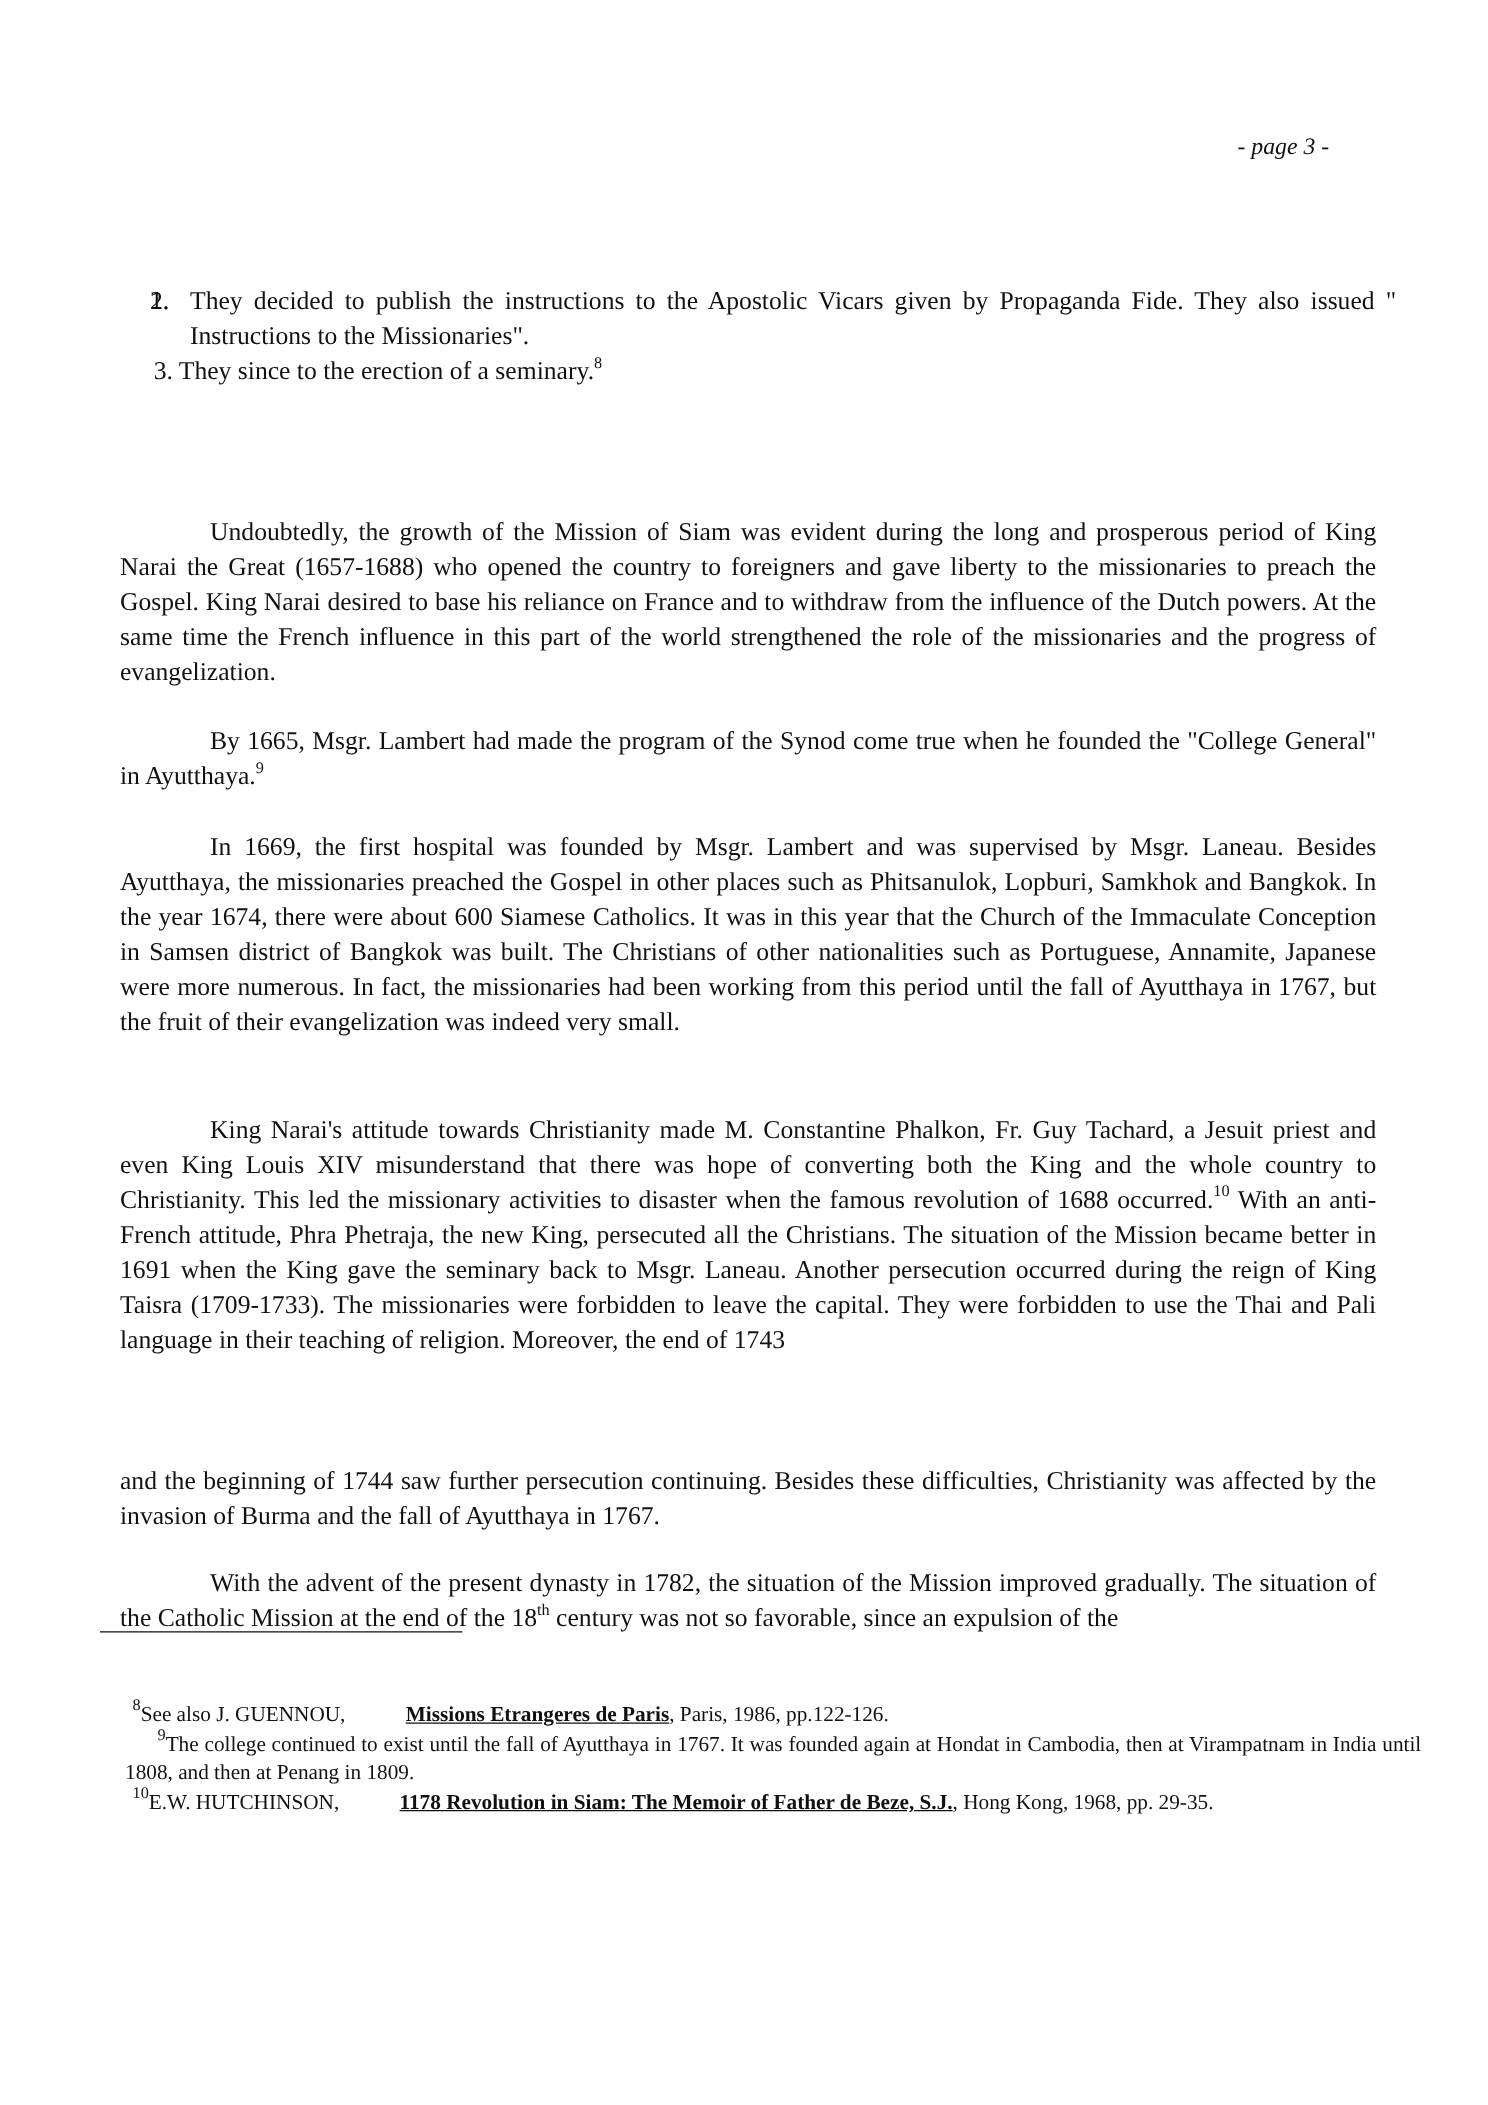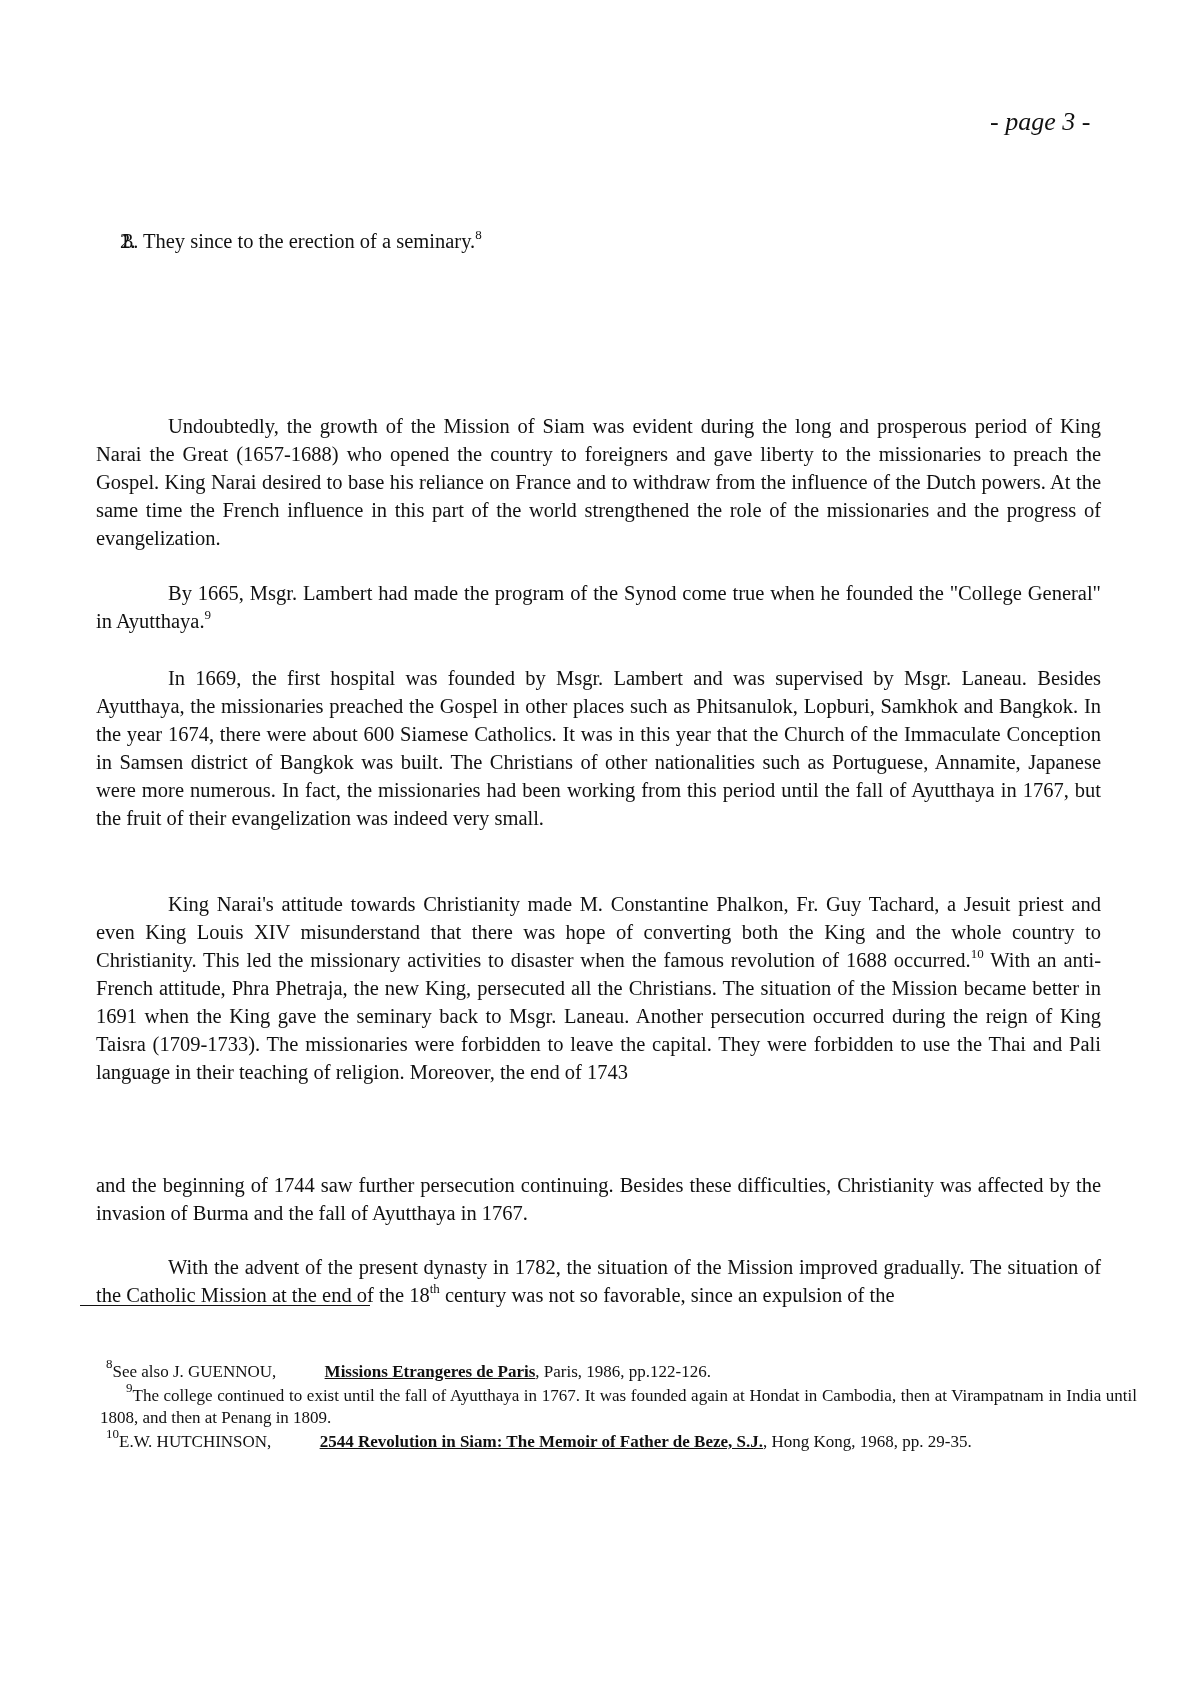--- a/index.html
+++ b/index.html
@@ -1,18 +1,18 @@
 <!DOCTYPE html>
 <html><head>
 <meta charset="utf-8">
 <style>
   html, body { margin: 0; padding: 0; background: #ffffff; }
   body { width: 1190px; height: 1684px; position: relative; overflow: hidden;
          font-family: "Liberation Serif", "DejaVu Serif", serif; color: #111; }
-  .page-num { position: absolute; top: 107px; left: 990px; font-style: italic; font-size: 26px; }
+  .page-num { position: absolute; top: 107px; left: 990px; font-style: italic; font-size: 19px; }
   .col { position: absolute; left: 80px; width: 1037px; font-size: 20.5px; line-height: 28px; }
   .list { position: absolute; top: 227px; left: 120px; width: 997px; font-size: 20.5px; line-height: 28px; }
   .list .li { position: relative; padding-left: 32px; text-align: justify; }
   .list .li .n { position: absolute; left: 0; }
   .list .li.third { padding-left: 20px; left: 3px; }
   p { margin: 16px; text-align: justify; text-indent: 72px; }
   sup { font-size: 13px; line-height: 0; vertical-align: 9px; }
   .p1 { top: 396px; } .p2 { top: 563px; } .p3 { top: 648px; }
   .p4 { top: 874px; } .p5 { top: 1155px; } .p6 { top: 1237px; }
   .rule { position: absolute; top: 1305px; left: 80px; width: 290px; border-top: 1.5px solid #111; }
@@ -25,20 +25,21 @@
 <body>
 
 <div class="page-num">- page 3 -</div>
 
 <div class="list">
   <div class="li">
     <span class="n">1.</span>
   </div>
   <div class="li">
     <span class="n">2.</span>
+    <span>They decided to publish the instructions to the Apostolic Vicars given by Propaganda Fide. They also issued " Instructions to the Missionaries".</span>
   </div>
   <div class="li third">
     <span class="n">3.</span>
     <span>They since to the erection of a seminary.</span><sup>8</sup>
   </div>
 </div>
 
 <div class="col p1">
     <p>Undoubtedly, the growth of the Mission of Siam was evident during the long and prosperous period of King Narai the Great (1657-1688) who opened the country to foreigners and gave liberty to the missionaries to preach the Gospel. King Narai desired to base his reliance on France and to withdraw from the influence of the Dutch powers. At the same time the French influence in this part of the world strengthened the role of the missionaries and the progress of evangelization.</p>
   </div>
@@ -55,13 +56,13 @@
     <p style="text-indent:0">and the beginning of 1744 saw further persecution continuing. Besides these difficulties, Christianity was affected by the invasion of Burma and the fall of Ayutthaya in 1767.</p>
   </div>
 <div class="col p6">
     <p><span>With the advent of the present dynasty in 1782, the situation of the Mission improved gradually. The situation of the Catholic Mission at the end of the 18</span><sup>th</sup><span> century was not so favorable, since an expulsion of the</span></p>
   </div>
 
 <div class="rule"></div>
 
 <div class="fn f8"><span class="ind"></span><sup>8</sup><span>See also J. GUENNOU, </span><b>Missions Etrangeres de Paris</b><span>, Paris, 1986, pp.122-126.</span></div>
 <div class="fn f9"><span class="ind"></span><sup>9</sup><span>The college continued to exist until the fall of Ayutthaya in 1767. It was founded again at Hondat in Cambodia, then at Virampatnam in India until 1808, and then at Penang in 1809.</span></div>
-<div class="fn f10"><span class="ind"></span><sup>10</sup><span>E.W. HUTCHINSON, </span><b>2544 Revolution in Siam:  The Memoir of Father de Beze, S.J.</b><span>, Hong Kong, 1968, pp. 29-35.</span></div>
+<div class="fn f10"><span class="ind"></span><sup>10</sup><span>E.W. HUTCHINSON, </span><b>1178 Revolution in Siam:  The Memoir of Father de Beze, S.J.</b><span>, Hong Kong, 1968, pp. 29-35.</span></div>
 
 </body></html>

